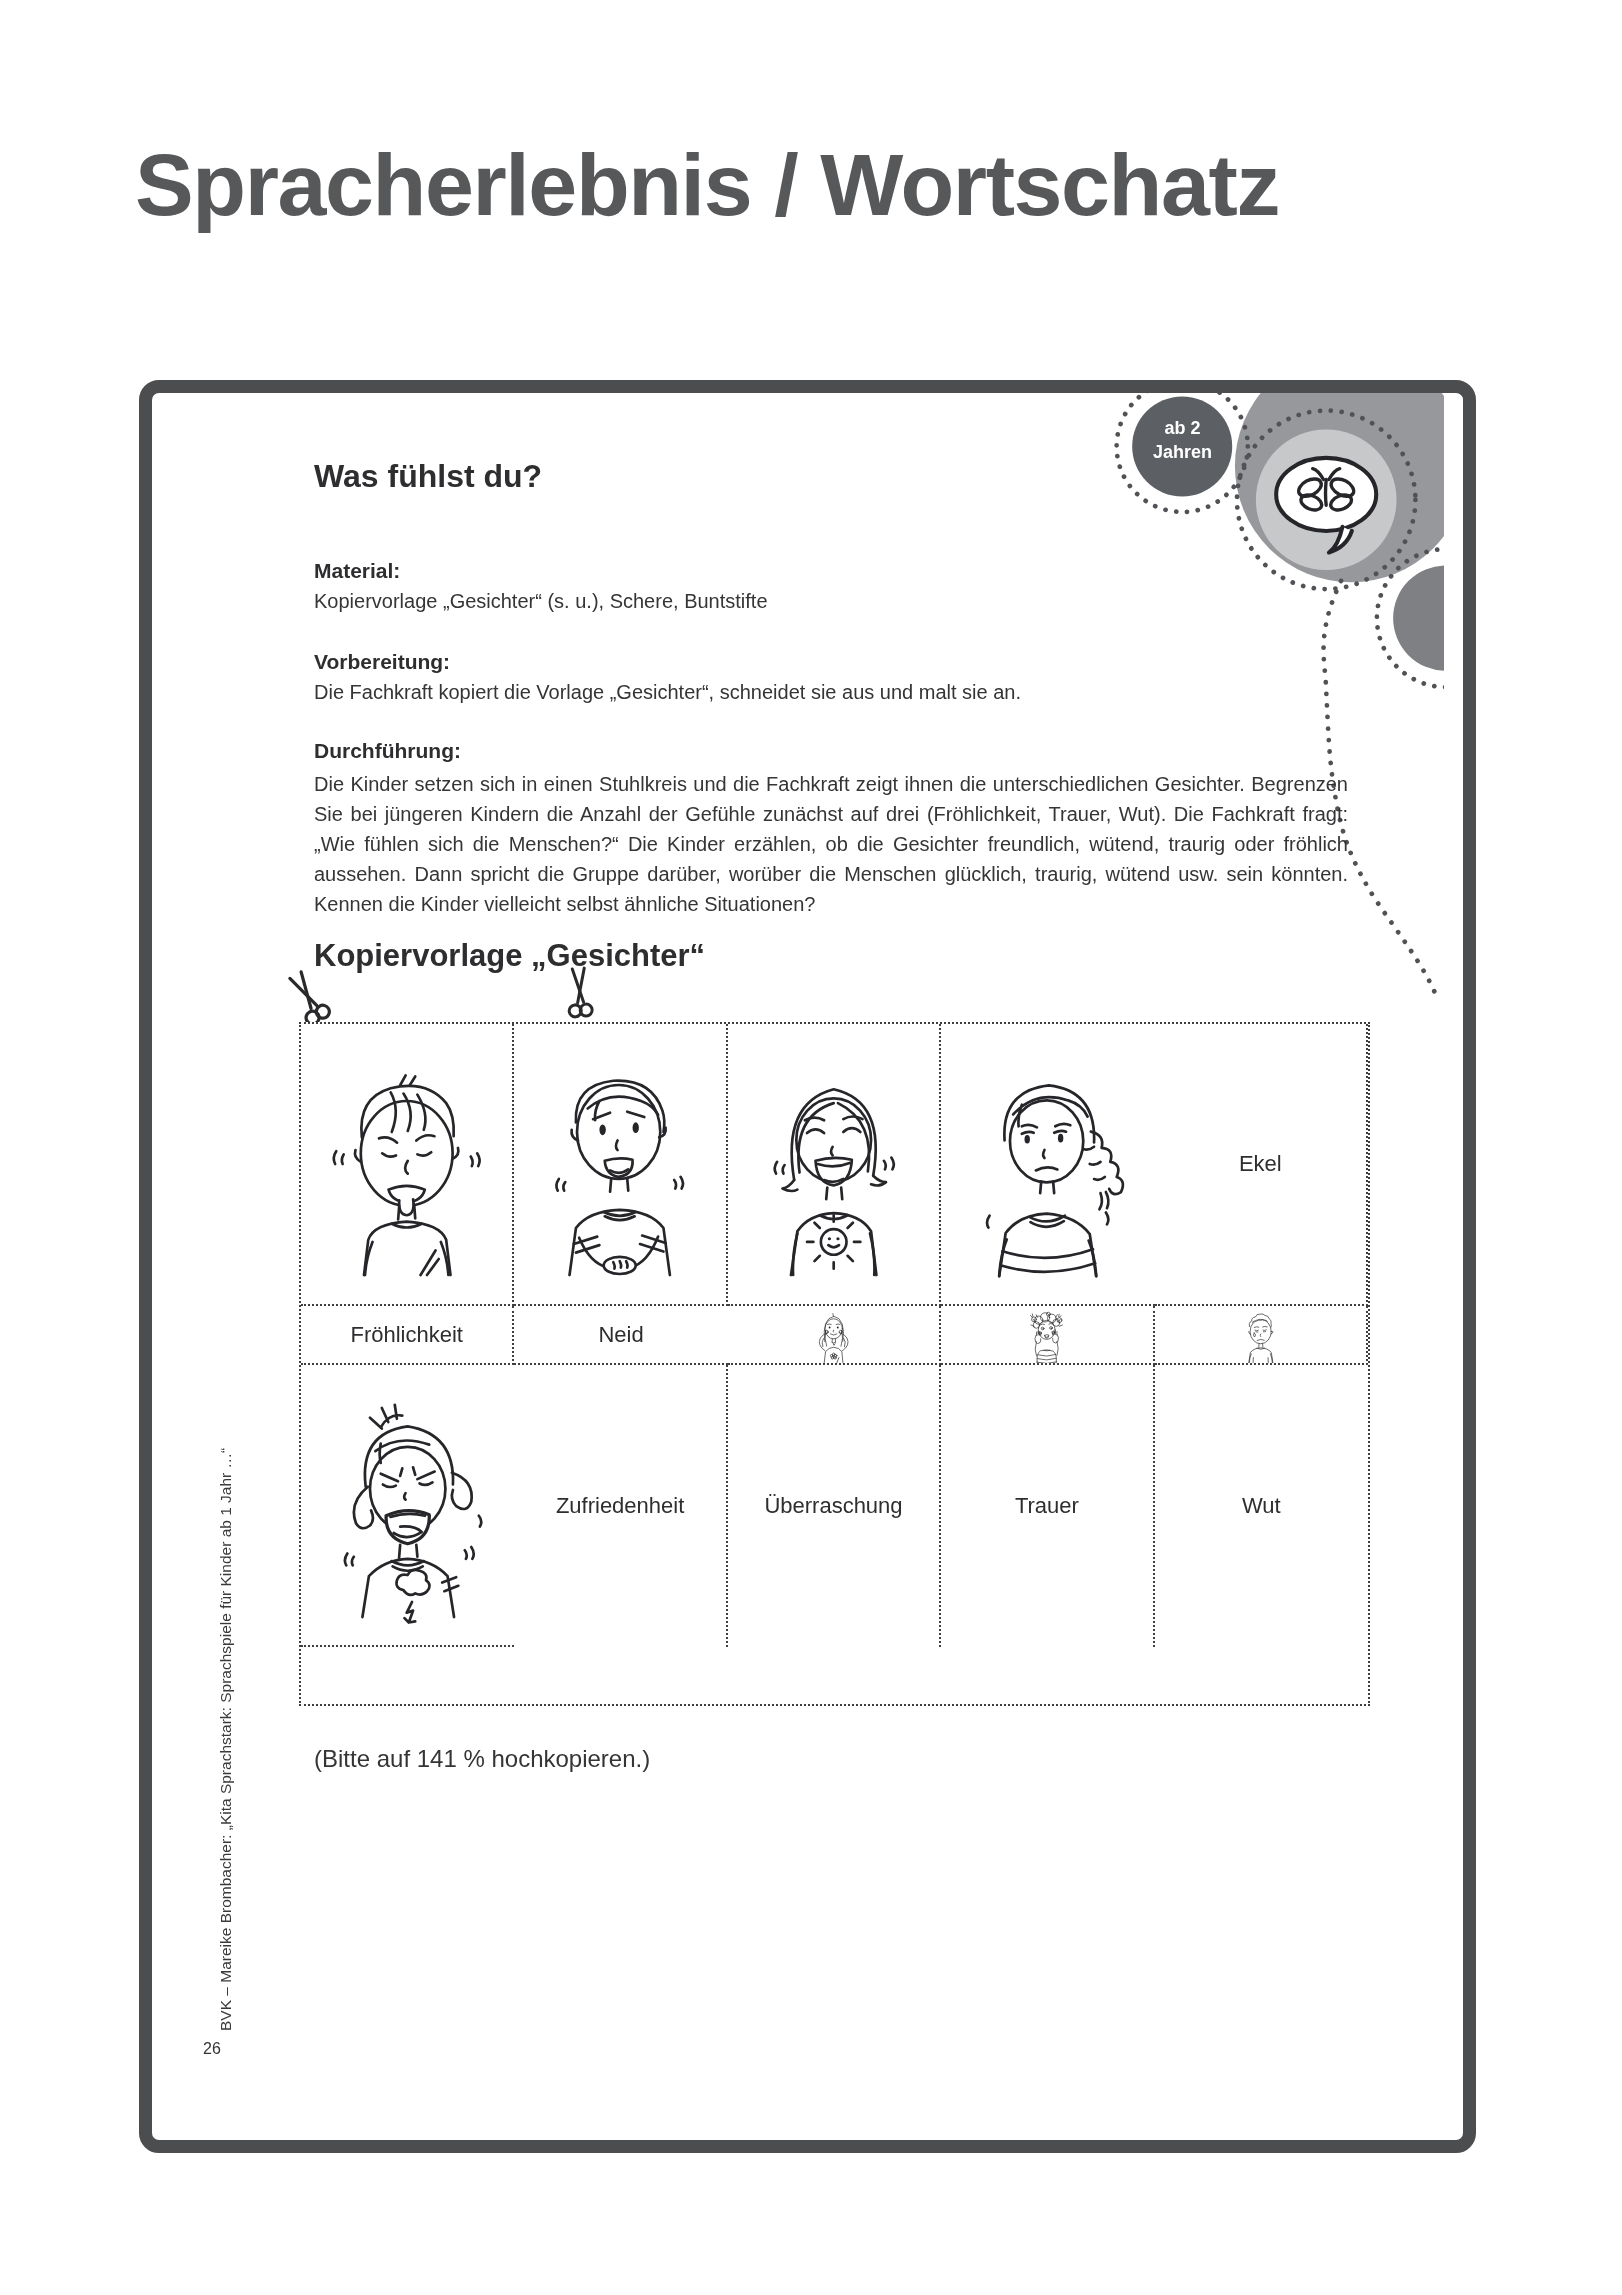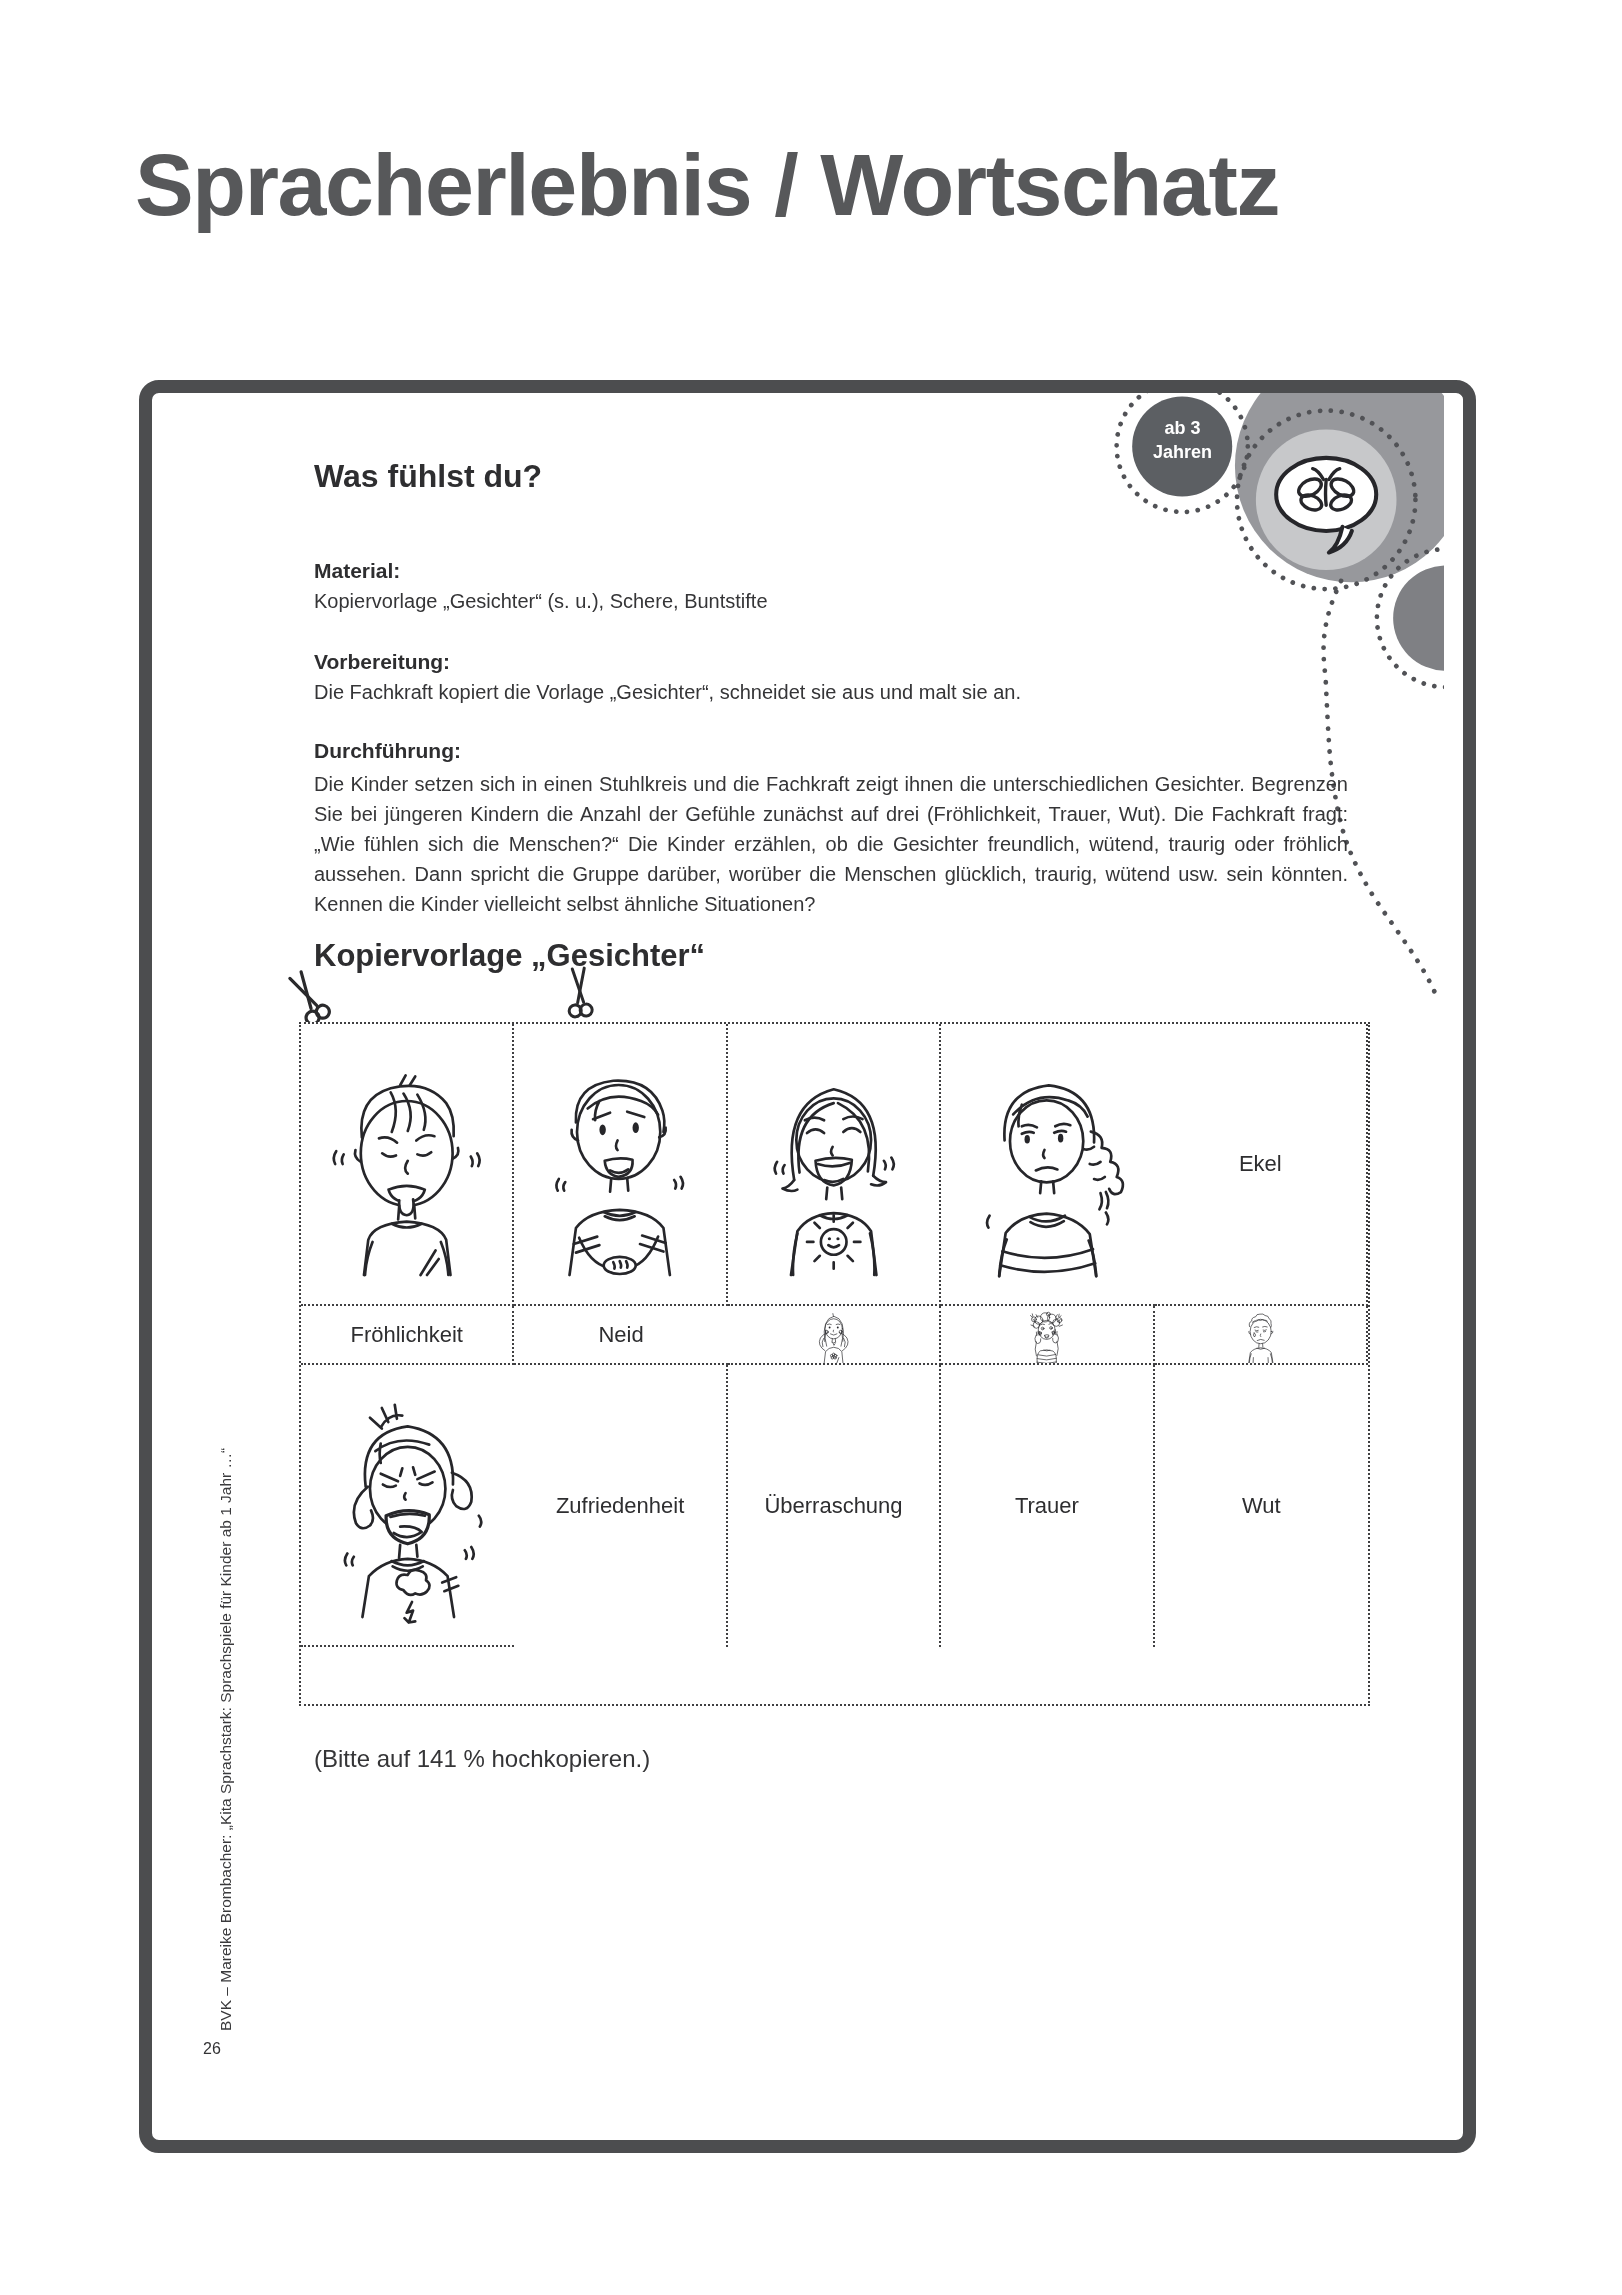--- a/index.html
+++ b/index.html
@@ -75,21 +75,21 @@
       <ellipse cx="382" cy="140" rx="18" ry="11" transform="rotate(28 382 140)"></ellipse>
       <ellipse cx="380" cy="162" rx="16" ry="10" transform="rotate(-22 380 162)"></ellipse>
     </g>
     <circle cx="145" cy="79" r="97" fill="none" stroke="#515256" stroke-width="7" stroke-dasharray="0.1 16" stroke-linecap="round"></circle>
     <circle cx="145" cy="79" r="74" fill="#5c5f63"></circle>
     <circle cx="535" cy="333" r="102" fill="none" stroke="#515256" stroke-width="7" stroke-dasharray="0.1 16" stroke-linecap="round"></circle>
     <circle cx="535" cy="333" r="78" fill="#7f8084"></circle>
     <path d="M380,278 C350,340 352,380 357,420 C362,520 362,540 372,600 C382,660 400,700 430,748 C465,800 505,850 522,895" fill="none" stroke="#515256" stroke-width="7" stroke-dasharray="0.1 17" stroke-linecap="round"></path>
   </svg>
   <div class="badge-text">
-    <div>ab 3</div>
+    <div>ab 2</div>
     <div>Jahren</div>
   </div>
   <div class="notch"></div>
 
   <h2 class="abs activity-heading">Was fühlst du?</h2>
 
   <div class="abs sec-label" style="left:162px;top:166px">Material:</div>
   <div class="abs sec-text" style="left:162px;top:197px">Kopiervorlage „Gesichter“ (s. u.), Schere, Buntstifte</div>
 
   <div class="abs sec-label" style="left:162px;top:257px">Vorbereitung:</div>

